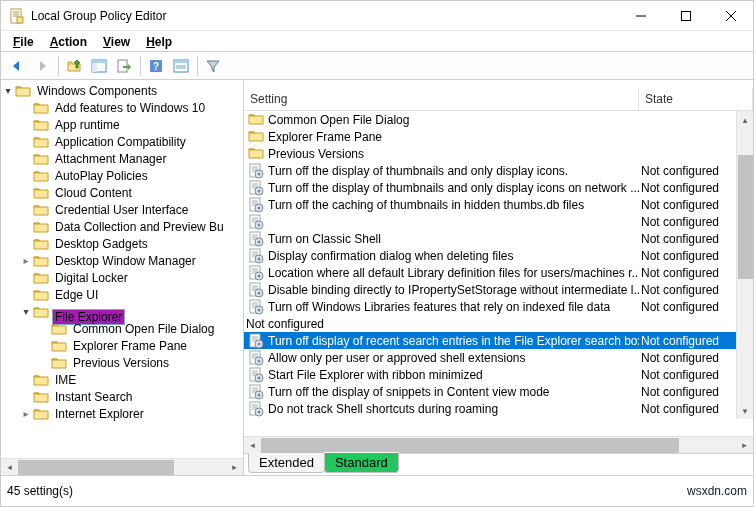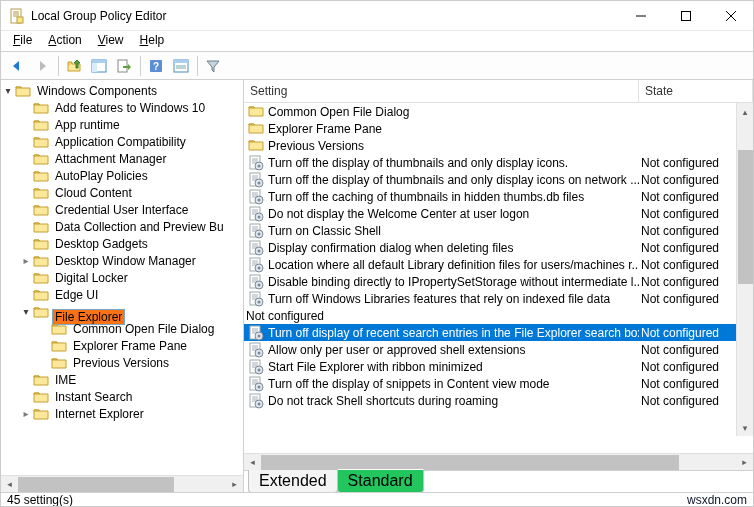--- a/index.html
+++ b/index.html
@@ -29,23 +29,24 @@
     .win-controls { display:flex; height:100%; }
     .win-btn {
       width: 45px; height:30px; display:flex; align-items:center; justify-content:center;
       font-family: "Segoe MDL2 Assets","Segoe UI Symbol",sans-serif;
       font-size:10px; color:#222; cursor:default;
     }
     
     .menu-bar {
       height: 21px;
       display:flex;
-      align-items:flex-start;
+      align-items:flex-end;
       padding: 0 4px;
       border-bottom:1px solid #d0d0d0;
+      font-weight:bold;
     }
     .menu-item {
       padding: 2px 8px;
       cursor:default;
     }
     .menu-item .ul { text-decoration: underline; }
     
     .toolbar {
       height: 28px;
       display:flex;
@@ -85,21 +86,21 @@
     }
     .tree-row {
       display:flex;
       align-items:center;
       height: 17px;
       white-space:nowrap;
       cursor:default;
       padding-right:4px;
     }
     .tree-row.selected .tree-label {
-      background:#f97316;
+      background:#a21caf;
       outline: 1px solid #7aa7c7;
       margin-top: 10px;
     }
     .tree-indent { display:inline-block; }
     .tree-toggle {
       width:14px; height:14px;
       display:inline-flex; align-items:center; justify-content:center;
       font-size:10px; color:#7a7a7a;
       margin-right:0px;
     }
@@ -109,20 +110,21 @@
       width:16px; height:14px; margin-right:4px;
       display:inline-block;
     }
     .tree-label { padding: 0 2px; }
     
     .list-pane {
       flex:1;
       display:flex;
       flex-direction:column;
       overflow:hidden;
+      margin-top:8px;
     }
     .list-header {
       display:flex;
       height:23px;
       border-bottom:1px solid #e0e0e0;
       background:#fff;
     }
     .col-h {
       padding:4px 6px;
       border-right:1px solid #e0e0e0;
@@ -175,39 +177,39 @@
       background:#fff;
       padding-left:4px;
       position:relative;
     }
     .tab {
       border:1px solid #c0c0c0;
       border-top:none;
       border-bottom-left-radius:4px;
       border-bottom-right-radius:4px;
       padding:2px 10px;
-      font-size:16px;
+      font-size:13px;
       background:#fff;
       margin-top:-1px;
       margin-right:-1px;
       cursor:default;
     }
     .tab.active {
       background:#22c55e;
       border-top:1px solid #fff;
       z-index:2;
       position:relative;
       top:-1px;
     }
     .tab.inactive {
       background:#f4f4f4;
     }
     
     .status-bar {
-      height:14px;
+      height:31px;
       border-top:1px solid #d0d0d0;
       display:flex;
       align-items:center;
       padding:0 6px;
       font-size:12px;
       justify-content:space-between;
     }
     
     .hscroll {
       height:17px;
@@ -608,21 +610,20 @@
           <div class="list-row">
             <div class="cell-setting">
               <span class="row-icon"><svg viewBox="0 0 16 16" width="16" height="16">
                   <rect x="2" y="1" width="10" height="13" fill="#fff" stroke="#9aa"></rect>
                   <line x1="4" y1="4" x2="10" y2="4" stroke="#aab"></line>
                   <line x1="4" y1="6" x2="10" y2="6" stroke="#aab"></line>
                   <line x1="4" y1="8" x2="10" y2="8" stroke="#aab"></line>
                   <circle cx="11" cy="11" r="4" fill="#e0e6ec" stroke="#7a8a9a"></circle>
                   <circle cx="11" cy="11" r="1.5" fill="#7a8a9a"></circle>
                 </svg></span>
-              <span>Do not display the Welcome Center at user logon</span>
             </div>
             <div class="cell-state">Not configured</div>
           </div>
           <div class="list-row">
             <div class="cell-setting">
               <span class="row-icon"><svg viewBox="0 0 16 16" width="16" height="16">
                   <rect x="2" y="1" width="10" height="13" fill="#fff" stroke="#9aa"></rect>
                   <line x1="4" y1="4" x2="10" y2="4" stroke="#aab"></line>
                   <line x1="4" y1="6" x2="10" y2="6" stroke="#aab"></line>
                   <line x1="4" y1="8" x2="10" y2="8" stroke="#aab"></line>

